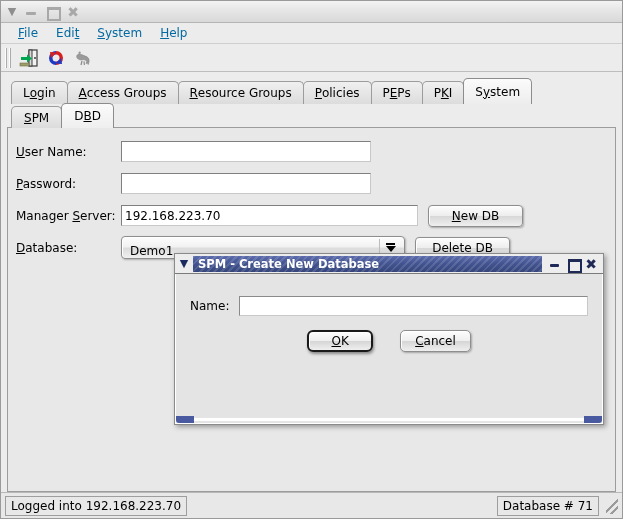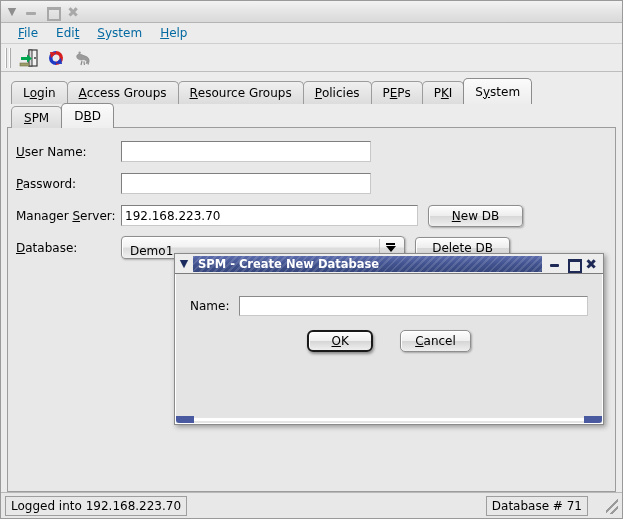--- a/index.html
+++ b/index.html
@@ -175,21 +175,21 @@
     border-right:5px solid transparent; border-top:6px solid #000;
   }
   .combo-arrow-inner { display:flex; flex-direction:column; align-items:center; }
 
   
   .statusbar {
     flex:0 0 26px; height:26px;
     background:#e8e8e8;
     border-top:1px solid #b8b8b8;
     display:flex; align-items:center;
-    padding:0 4px; gap:16px;
+    padding:0 4px; gap:5px;
   }
   .status-cell {
     height:20px; display:flex; align-items:center;
     border:1px solid #9e9e9e; background:#e8e8e8;
     padding:0 5px; font-size:12px; color:#000;
   }
   .status-left { flex:0 0 auto; }
   .status-spacer { flex:1 1 auto; height:20px; }
   .status-right { flex:0 0 auto;margin-left:36px; }
   .resize-grip {

